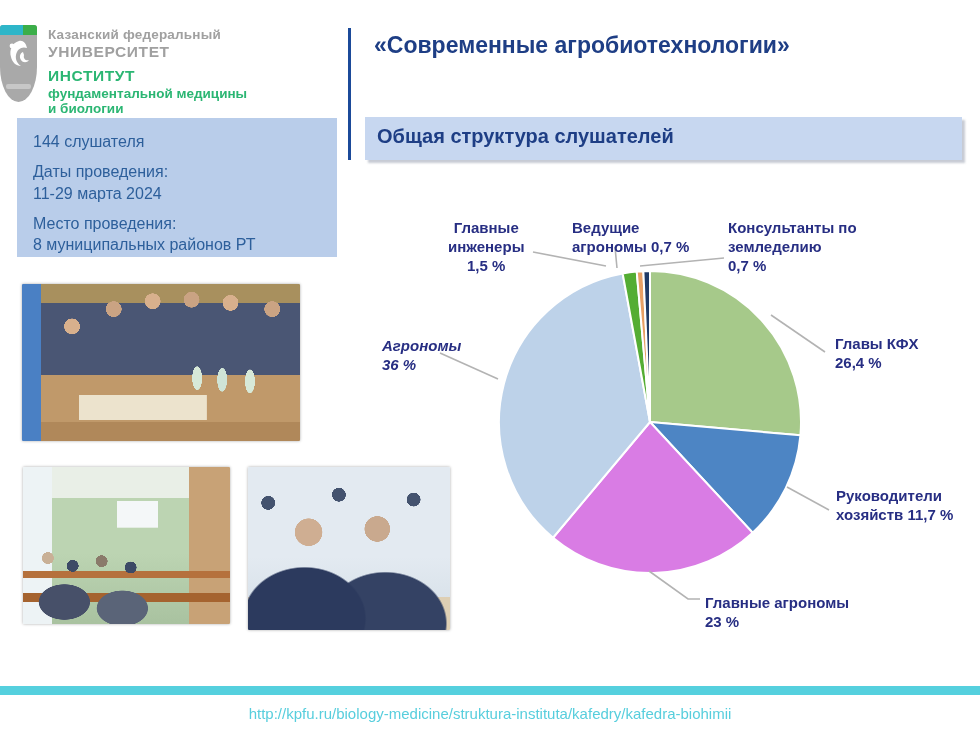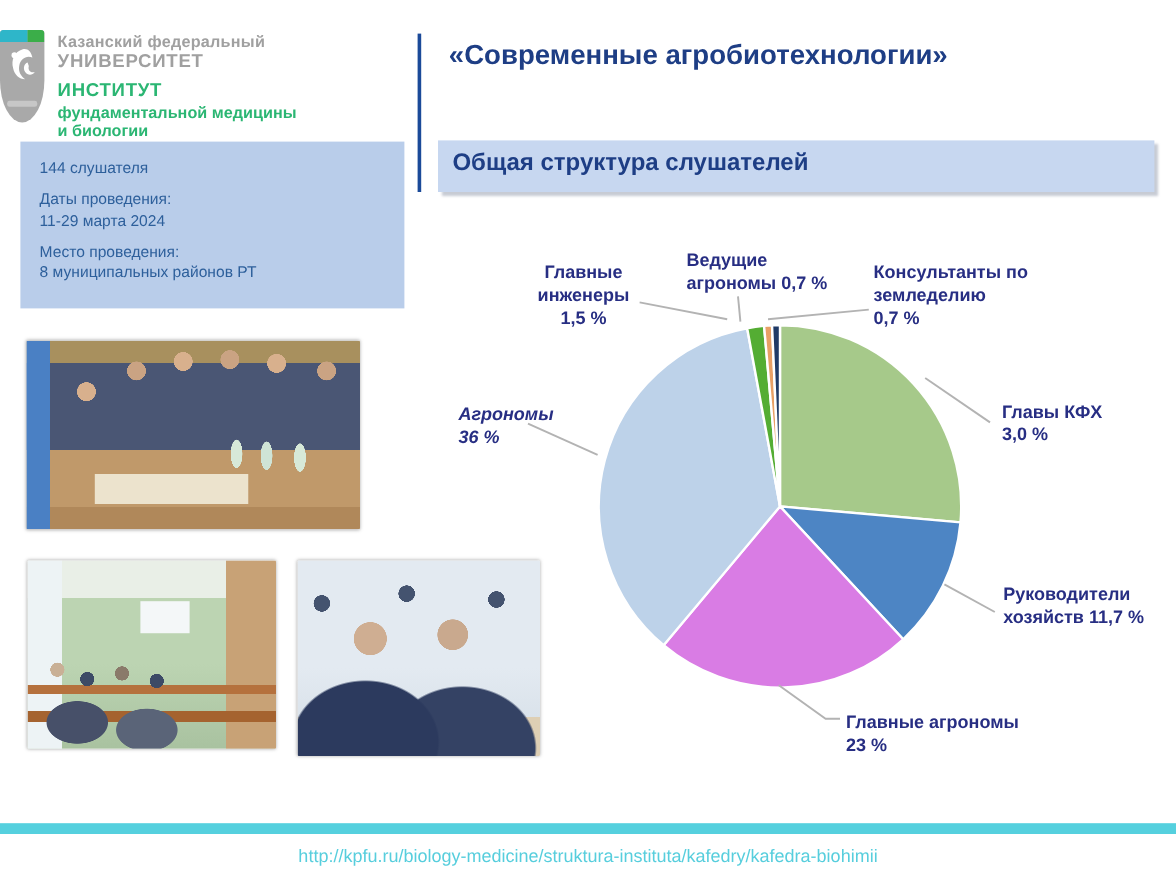--- a/index.html
+++ b/index.html
@@ -23,21 +23,21 @@
   .lt-green2 { color:#2bb673; font-size:13.5px; font-weight:700; margin-top:1px; }
   .lt-green3 { color:#2bb673; font-size:13.5px; font-weight:700; }
 
   
   .vline { position:absolute; left:348px; top:28px; width:3px; height:132px; background:#1b4a99; }
   .main-title { position:absolute; left:374px; top:32px; font-size:23px; font-weight:700; color:#1e3e85; }
 
   
   .info-box { position:absolute; left:17px; top:118px; width:320px; height:139px;
               background:#b9cdea; box-sizing:border-box; padding:13px 10px 0 16px;
-              color:#2d5f9b; font-size:13px; line-height:1.33; }
+              color:#2d5f9b; font-size:16px; line-height:1.33; }
   .info-box .row { margin-bottom:9px; }
 
   
   .section-bar { position:absolute; left:365px; top:117px; width:597px; height:43px;
                  background:#c7d7f0; box-shadow:3px 3px 2px rgba(130,140,160,.45); }
   .section-title { margin:8px 0 0 12px; font-size:20px; font-weight:700; color:#1e3e85; }
 
   
   .photo { position:absolute; box-shadow:0 0 3px rgba(0,0,0,.35); border-radius:1px; }
   .photo-worktable { left:22px; top:284px; width:278px; height:157px;
@@ -80,21 +80,21 @@
       radial-gradient(circle 7px at 82% 20%, #44536f 97%, transparent),
       linear-gradient(180deg, transparent 80%, #decfb4 80%),
       linear-gradient(180deg, #e3eaf1 0 55%, #d3dde6 100%);
   }
 
   
   .chart-svg { position:absolute; left:0; top:0; width:980px; height:735px; }
   .pie-label { position:absolute; font-size:15px; font-weight:700; color:#272e83;
                line-height:1.27; white-space:pre-line; }
   .lbl-engineers   { left:448px; top:218px;text-align:center; }
-  .lbl-leading     { left:572px; top:208px; }
+  .lbl-leading     { left:572px; top:218px; }
   .lbl-consultants { left:728px; top:218px; }
   .lbl-agronomists { left:382px; top:336px;font-style:italic; }
   .lbl-kfh         { left:835px; top:334px; }
   .lbl-managers    { left:836px; top:486px; }
   .lbl-chief       { left:705px; top:582px;margin-top:11px; }
 
   
   .footer-bar { position:absolute; left:0; top:686px; width:980px; height:9px; background:#55d0de; }
   .footer-url { position:absolute; left:0; top:705px; width:980px; text-align:center;
                 color:#57cedd; font-size:15px; }
@@ -160,21 +160,21 @@
       <polyline points="615,247 617,268"></polyline>
       <polyline points="724,258 640,266"></polyline>
       <polyline points="771,315 825,352"></polyline>
       <polyline points="787,487 829,510"></polyline>
       <polyline points="649,571 688,599 700,599"></polyline>
       <polyline points="440,353 498,379"></polyline>
     </g>
   </svg>
 
   <div class="pie-label lbl-kfh">Главы КФХ
-3,0 %</div>
+26,4 %</div>
   <div class="pie-label lbl-managers">Руководители
 хозяйств 11,7 %</div>
   <div class="pie-label lbl-chief">Главные агрономы
 23 %</div>
   <div class="pie-label lbl-agronomists">Агрономы
 36 %</div>
   <div class="pie-label lbl-engineers">Главные
 инженеры
 1,5 %</div>
   <div class="pie-label lbl-leading">Ведущие

